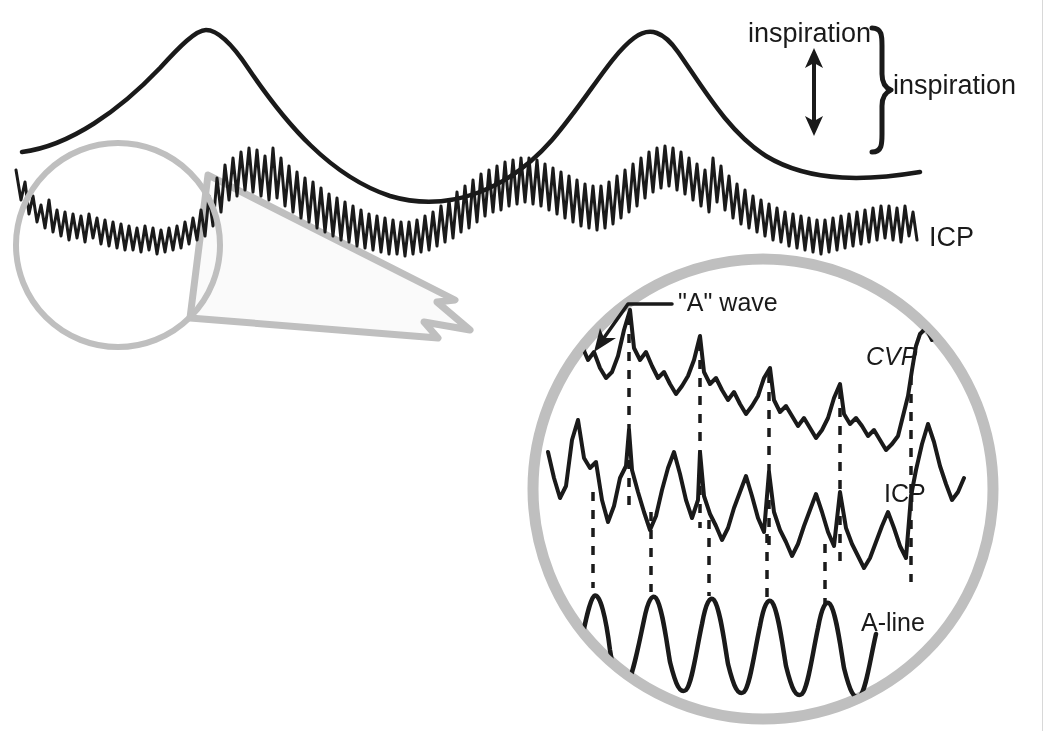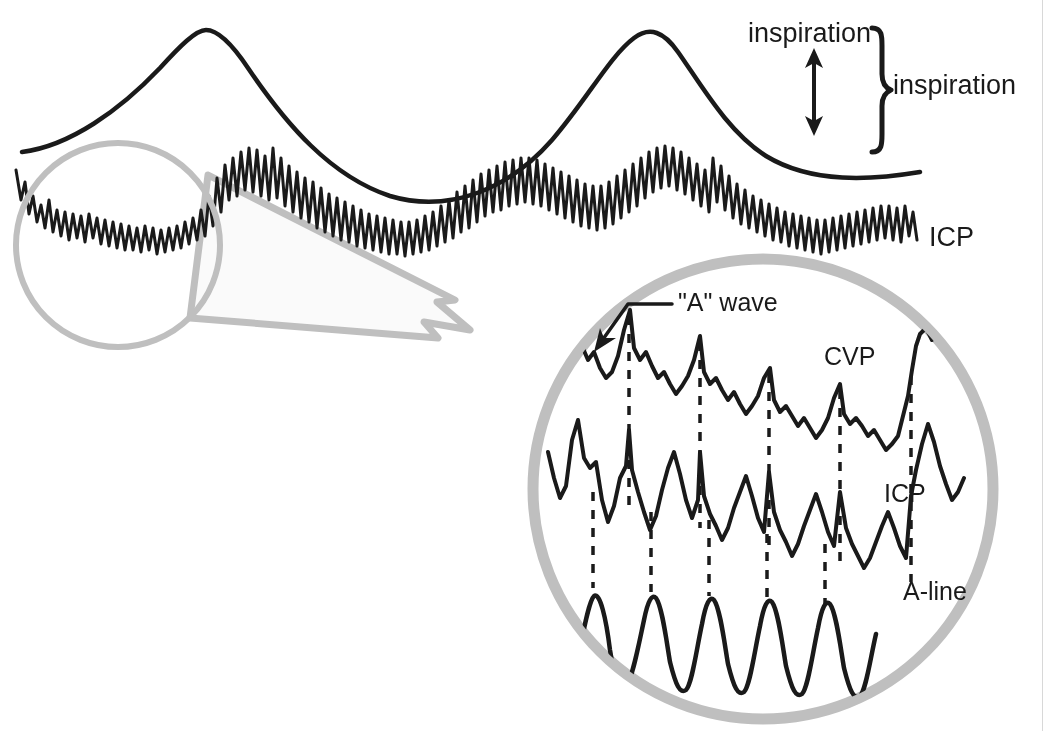--- a/index.html
+++ b/index.html
@@ -30,23 +30,23 @@
     white-space: nowrap;
     font-family: "Liberation Sans", sans-serif;
   }
   .label-lg { font-size: 27px; }
   .label-md { font-size: 25px; }
   #lbl-inspiration { left: 748px; top: 18px; }
   #lbl-expiration  { left: 752px; top: 122px; }
   #lbl-respiration { left: 893px; top: 70px; }
   #lbl-icp-main    { left: 929px; top: 222px; }
   #lbl-awave       { left: 678px; top: 288px; }
-  #lbl-cvp         { left: 824px; top: 342px; }
+  #lbl-cvp         { left: 866px; top: 342px; font-style: italic; }
   #lbl-icp-zoom    { left: 884px; top: 479px; }
-  #lbl-aline       { left: 861px; top: 577px; margin-left: 42px; }
+  #lbl-aline       { left: 861px; top: 608px; }
   #right-rule {
     position: absolute;
     left: 1042px;
     top: 0;
     width: 1px;
     height: 731px;
     background: #d8d8d8;
   }
 </style>
 </head>

